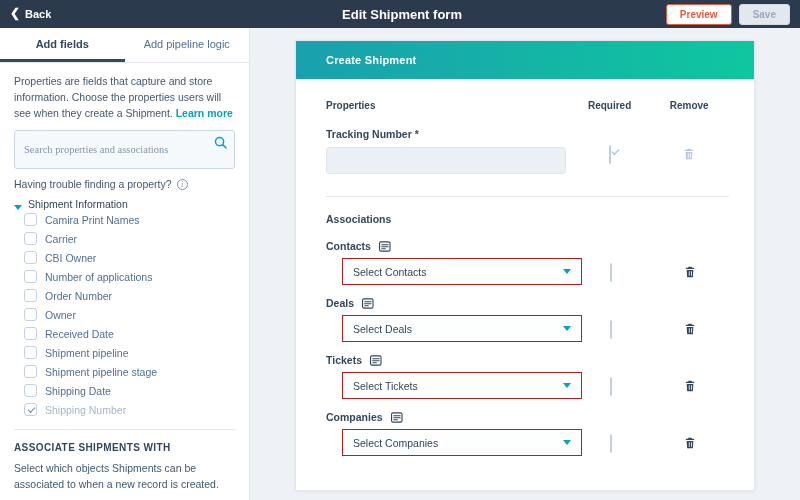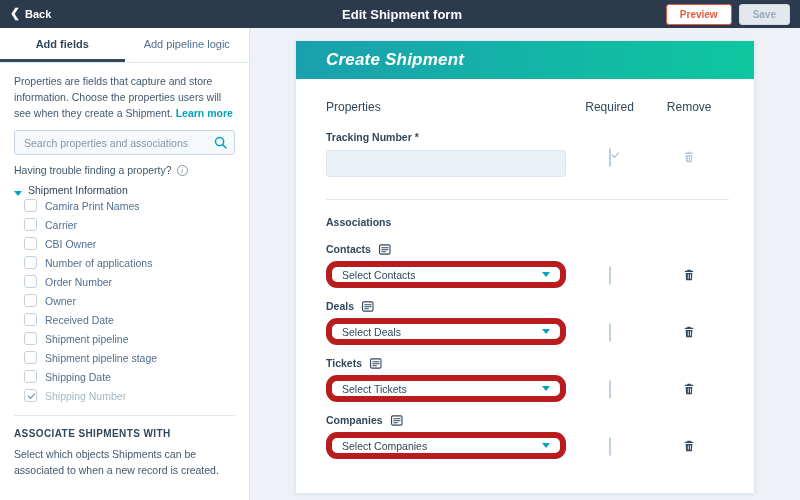--- a/index.html
+++ b/index.html
@@ -21,63 +21,63 @@
 
   
   .sidebar { width:250px; min-width:250px; background:#fff; border-right:1px solid #dfe4ec; display:flex; flex-direction:column; }
   .tabs { display:flex; border-bottom:1px solid #e3e8ef; }
   .tab { flex:1; text-align:center; font-size:11px; padding:10px 4px 9px; color:#516f90; cursor:pointer; border-bottom:3px solid transparent; }
   .tab.active { color:#33475b; font-weight:bold; border-bottom-color:#33475b; }
   .sidebar-body { padding:11px 14px 0; }
   .desc { font-size:10.5px; line-height:1.5; color:#42586e; margin-bottom:9px; }
   .link { color:#00a4bd; font-weight:bold; cursor:pointer; }
   .search-wrap { position:relative; margin-bottom:9px; }
-  .search-input { width:100%; height:25px; border:1px solid #cbd6e2; border-radius:3px; background:#f6f9fc; font-family:Liberation Sans, sans-serif; font-size:10.5px; color:#33475b; padding:0 26px 0 9px; }
+  .search-input { width:100%; height:39px; border:1px solid #cbd6e2; border-radius:3px; background:#f6f9fc; font-family:Liberation Serif, serif; font-size:10.5px; color:#33475b; padding:0 26px 0 9px; }
   .search-input::placeholder { color:#8296ab; }
   .search-icon { position:absolute; right:8px; top:5px; }
   .trouble { font-size:10.5px; color:#42586e; margin-bottom:8px; display:flex; align-items:center; gap:5px; }
   .info-icon { width:11px; height:11px; border:1px solid #8296ab; border-radius:50%; color:#8296ab; font-size:8px; line-height:10px; text-align:center; font-style:italic; font-family:"Liberation Serif",serif; }
   .group-row { display:flex; align-items:flex-end; gap:6px; font-size:10.5px; color:#33475b; cursor:pointer; }
   .caret-down { width:0; height:0; border-left:4px solid transparent; border-right:4px solid transparent; border-top:5px solid #00a4bd; }
   .prop-list { list-style:none; }
   .prop-item { display:flex; align-items:center; gap:8px; padding:3px 0 3px 10px; height:19px; }
   .cbx { width:13px; height:13px; min-width:13px; border:1px solid #c4d0de; border-radius:3px; background:#fff; position:relative; cursor:pointer; }
   .cbx.checked::after { content:""; position:absolute; left:2.5px; top:3px; width:6px; height:3px; border-left:1.5px solid #6a84a3; border-bottom:1.5px solid #6a84a3; transform:rotate(-45deg); }
   .prop-label { font-size:10.5px; color:#516f90; }
   .prop-label.dim { color:#a4b6ca; }
   .side-divider { border:none; border-top:1px solid #e3e8ef; margin:10px 0 12px; }
   .assoc-heading { font-size:10px; font-weight:bold; letter-spacing:.4px; color:#33475b; margin-bottom:8px; }
   .assoc-desc { font-size:10.5px; line-height:1.5; color:#42586e; }
 
   
   .main { flex:1; background:#eef2f7; overflow:hidden; }
   .card { width:460px; margin:12px 0 0 45px; background:#fff; border:1px solid #e3e8ef; box-shadow:0 1px 3px rgba(45,62,80,.08); }
   .card-header { height:38px; background:linear-gradient(90deg,#1aa0ae,#0ec79f); display:flex; align-items:center; padding:0 30px; }
-  .card-title { color:#fff; font-size:17px; font-weight:bold; letter-spacing:.2px;font-style:italic; }
+  .card-title { color:#fff; font-size:11px; font-weight:bold; letter-spacing:.2px; }
   .card-body { padding:21px 25px 22px 30px; }
   .grid-row { display:flex; align-items:flex-start; }
   .col-main { width:245px; }
   .col-req, .col-rem { width:80px; text-align:center; }
-  .col-head { font-size:12px; font-weight:normal; color:#33475b; }
+  .col-head { font-size:10px; font-weight:bold; color:#33475b; }
   .header-row { margin-bottom:17px; }
   .field-label { font-size:10.5px; font-weight:bold; color:#33475b; margin-bottom:7px; }
   .text-input { width:240px; height:27px; background:#eaf0f6; border:1px solid #dde6ee; border-radius:3px; }
   .field-row .col-req, .field-row .col-rem { padding-top:18px; }
   .cbx-req { margin:0 auto; }
   .cbx.disabled { border-color:#bccce0; background:#f2f6fa; }
   .cbx.disabled::after { border-color:#9fb5cc; }
   .trash { background:none; border:none; cursor:pointer; color:#33475b; padding:0; line-height:0; }
   .trash.disabled { color:#b9c9db; cursor:default; }
   .section-divider { border:none; border-top:1px solid #e3e8ef; margin:22px 0 16px; }
   .assoc-title { font-size:10.5px; font-weight:bold; color:#33475b; margin-bottom:15px; }
   .assoc-row { margin-bottom:12px; }
   .assoc-label-row { display:flex; align-items:center; gap:7px; margin-bottom:6px; }
   .assoc-label { font-size:10.5px; font-weight:bold; color:#33475b; }
   .edit-icon { color:#33475b; line-height:0; cursor:pointer; }
-  .select { width:240px; height:27px; border:6px solid #b91c1c; border-radius:11px; background:#fdfefe; display:flex; align-items:center; justify-content:space-between; padding:0 10px; cursor:pointer; }
+  .select { width:240px; height:27px; border:1px solid #b91c1c; border-radius:0; background:#fdfefe; display:flex; align-items:center; justify-content:space-between; padding:0 10px; cursor:pointer;margin-left:16px; }
   .select-value { font-size:10.5px; color:#33475b; }
   .assoc-row .col-req, .assoc-row .col-rem { padding-top:24px; }
 </style>
 </head>
 <body>
 
 <header class="topbar">
   <div class="back-btn">
     <span class="back-chevron">❮</span>
     <span>Back</span>

